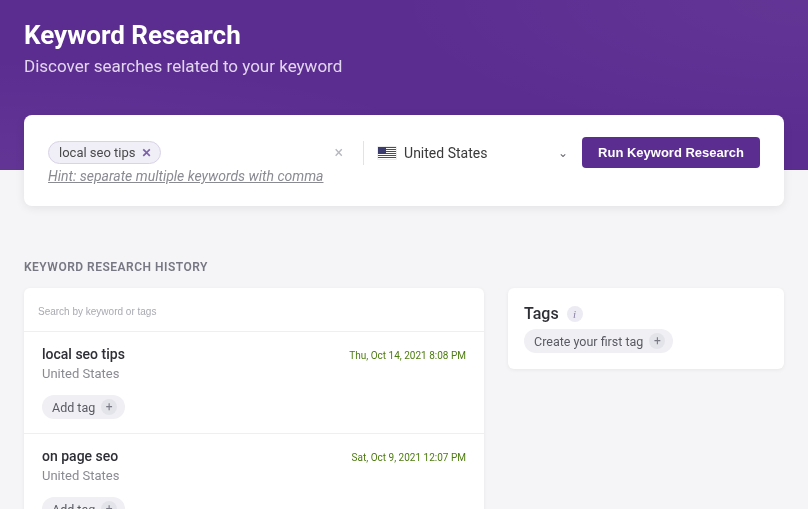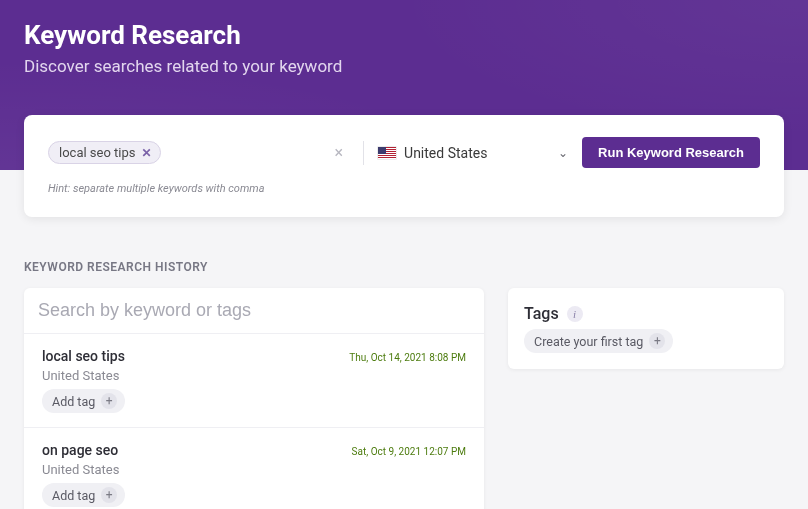--- a/index.html
+++ b/index.html
@@ -118,24 +118,24 @@
     background: #5c2d91;
     color: #ffffff;
     border: none;
     border-radius: 4px;
     padding: 8px 16px;
     font-size: 13px;
     font-weight: 700;
     cursor: pointer;
   }
   .hint {
-    font-size: 11px;
+    font-size: 14px;
     font-style: italic;
     color: #8a8a93;
-    margin-top: 14px;
+    text-decoration: underline;
   }
   .content {
     padding-top: 90px;
     padding-left: 24px;
     padding-right: 24px;
   }
   .section-label {
     font-size: 12px;
     letter-spacing: 0.5px;
     color: #777784;
@@ -156,21 +156,21 @@
     min-width: 0;
   }
   .history-search {
     padding: 12px 14px;
     border-bottom: 1px solid #efeff3;
   }
   .history-search input {
     border: none;
     outline: none;
     width: 100%;
-    font-size: 18px;
+    font-size: 10px;
     color: #333;
   }
   .history-search input::placeholder {
     color: #a9a9b3;
   }
   .history-item {
     padding: 14px 18px 14px 18px;
     border-bottom: 1px solid #efeff3;
   }
   .history-item .row1 {
@@ -194,21 +194,21 @@
   }
   .pill-btn {
     display: inline-flex;
     align-items: center;
     gap: 6px;
     background: #f0f0f4;
     border-radius: 14px;
     padding: 4px 8px 4px 10px;
     font-size: 12.5px;
     color: #5a5a64;
-    margin-top: 6px;
+    margin-top: 14px;
     cursor: pointer;
   }
   .pill-btn .plus-circle {
     width: 16px;
     height: 16px;
     border-radius: 50%;
     background: #e3e3ea;
     display: inline-flex;
     align-items: center;
     justify-content: center;

